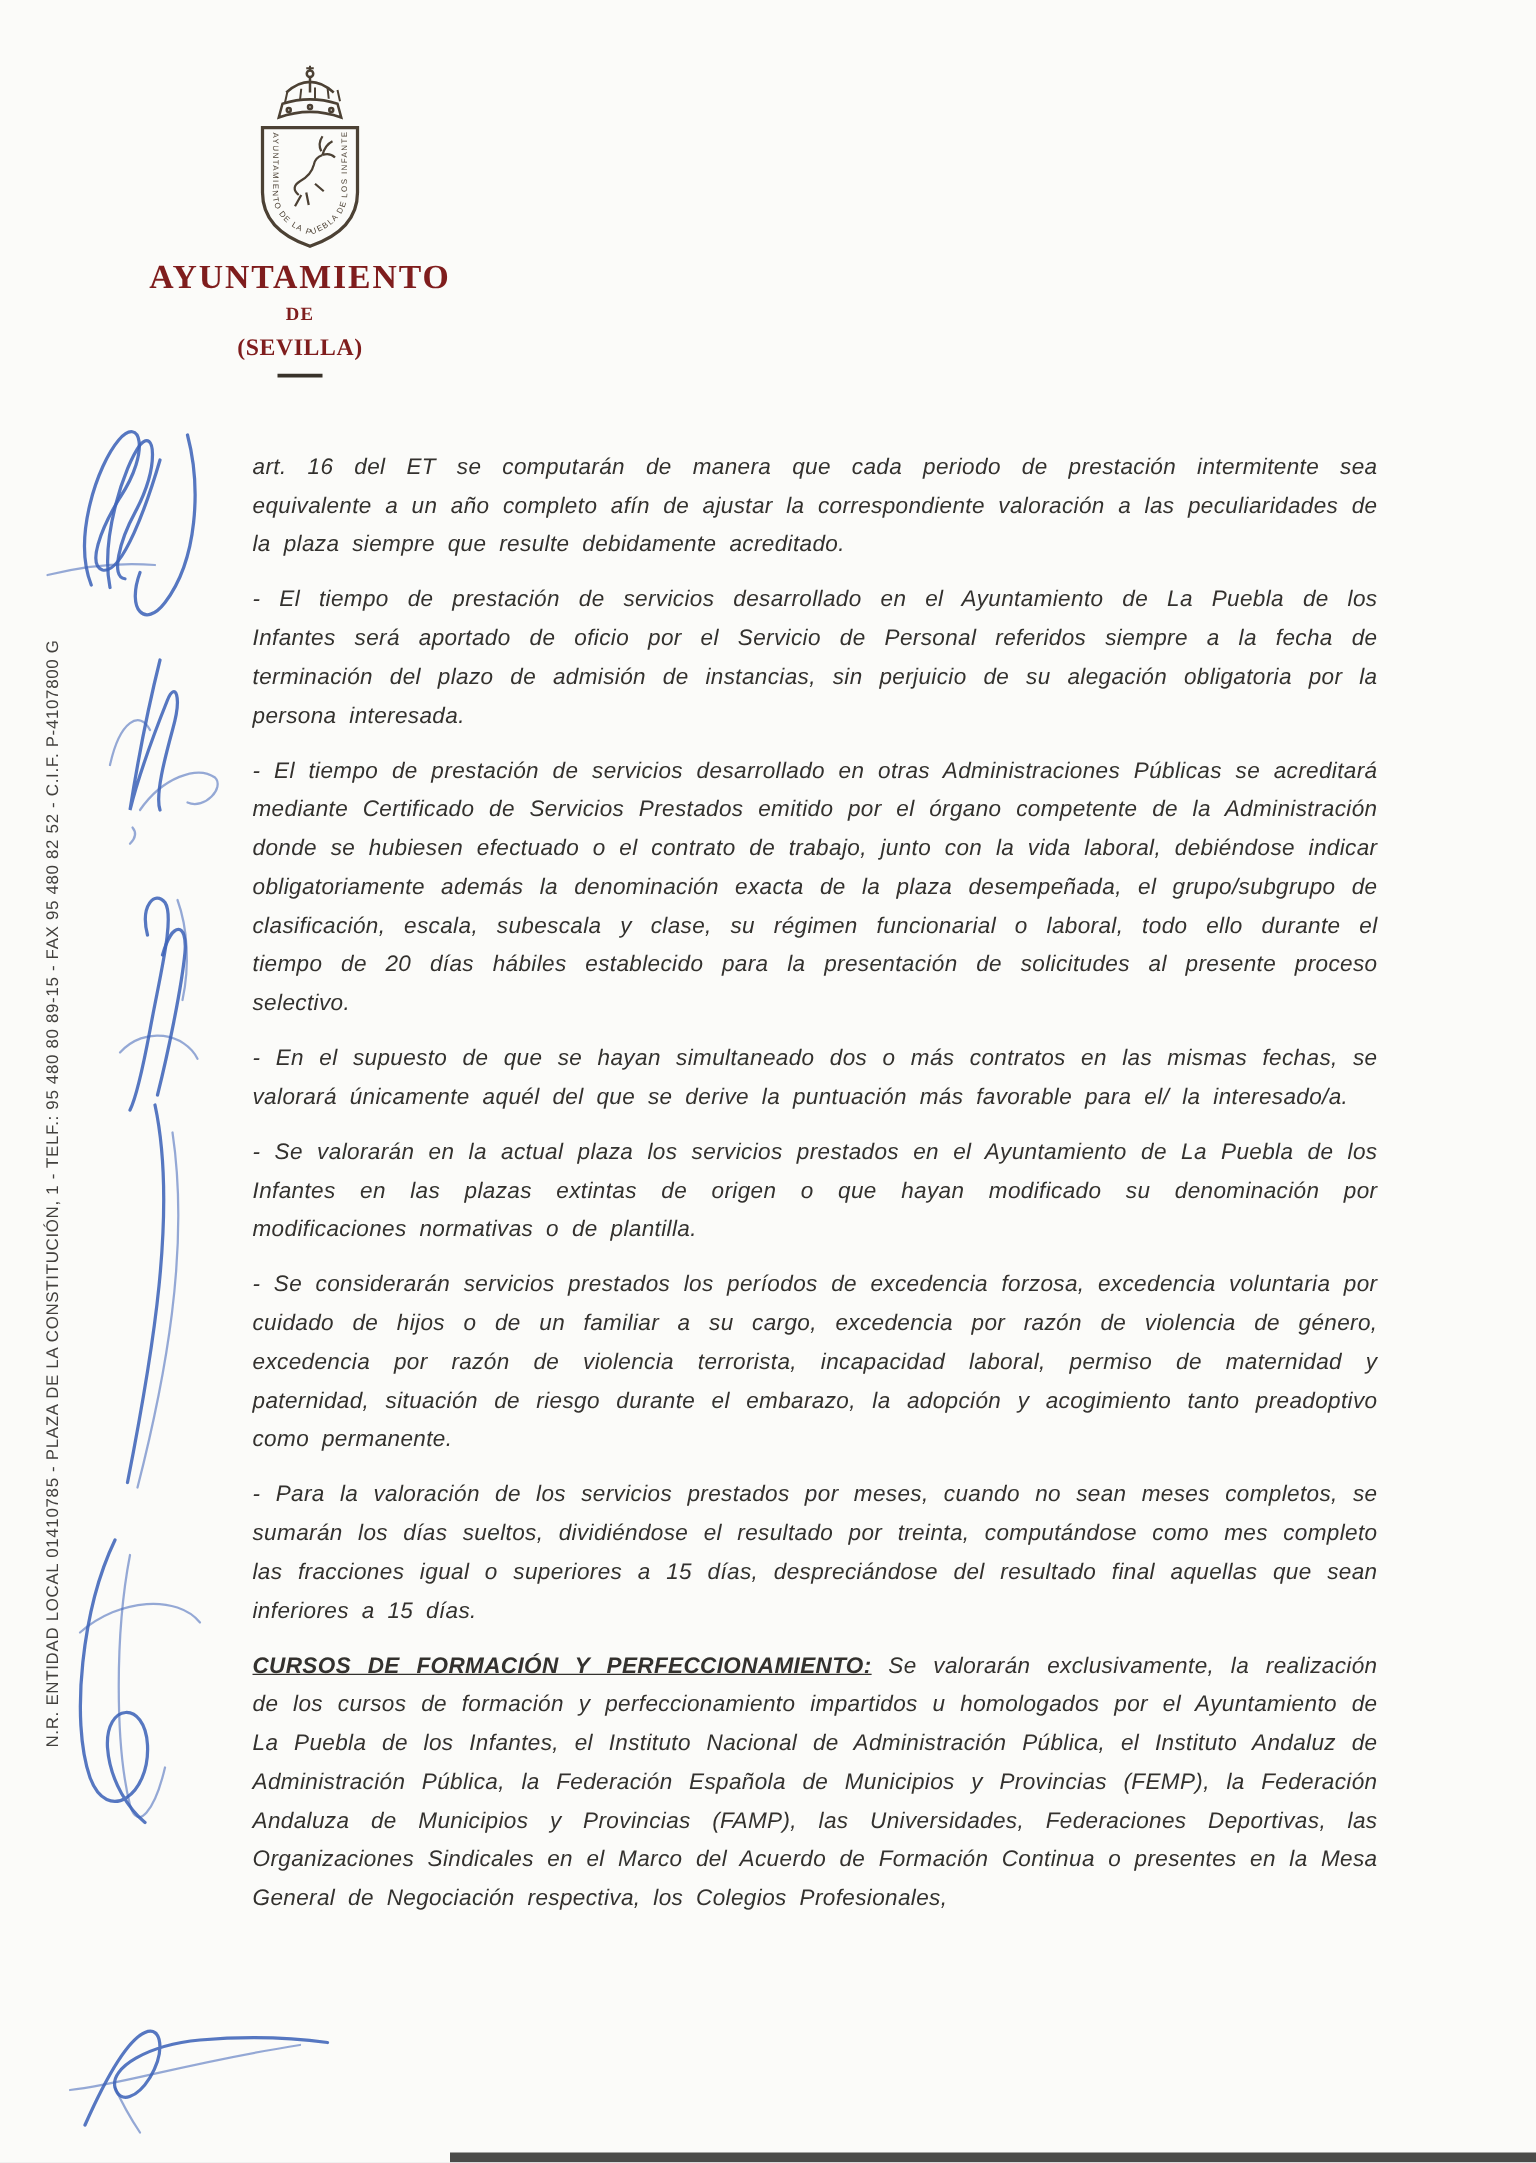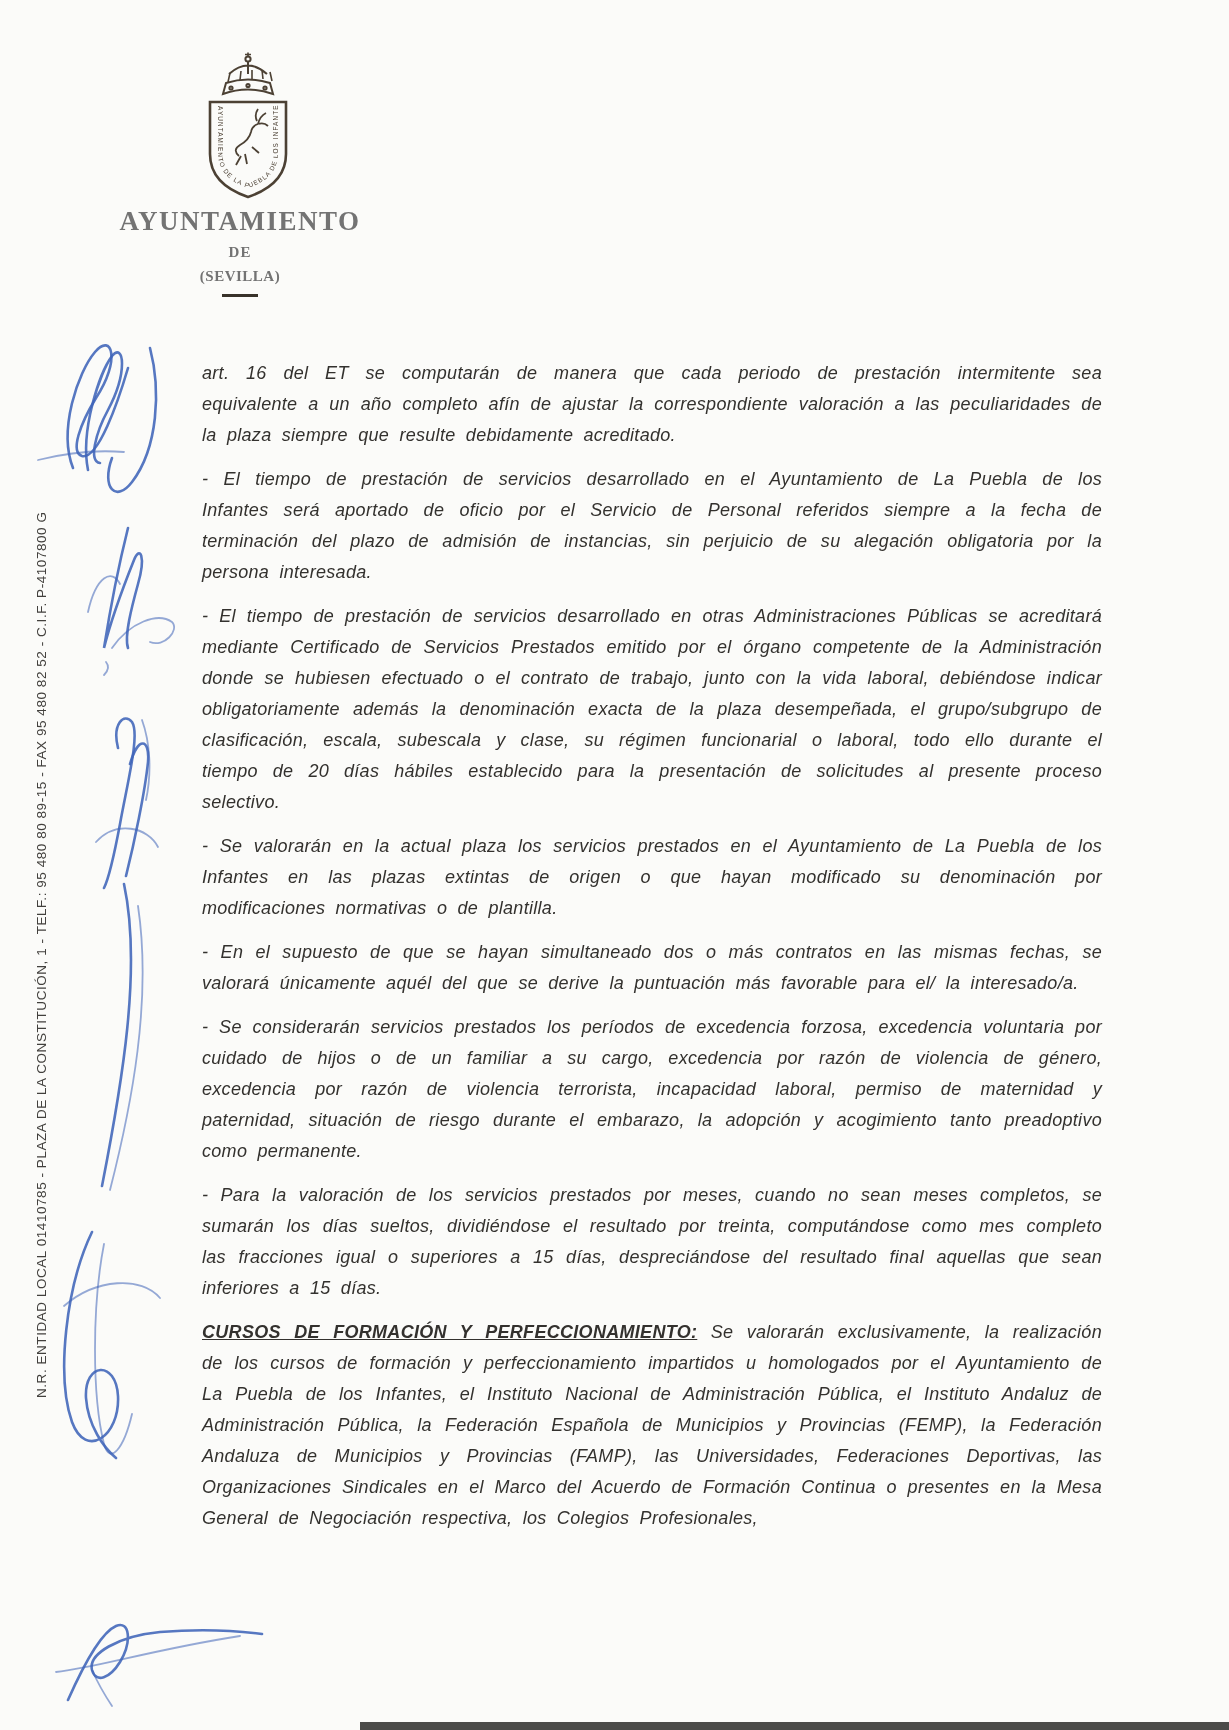--- a/index.html
+++ b/index.html
@@ -14,26 +14,26 @@
   }
 
   
   .crest {
     position:absolute; left:183px; top:50px;
   }
   .header-block {
     position:absolute; left:58px; top:206px; width:364px;
     text-align:center;
     font-family:"Liberation Serif", serif;
-    color:#737373;
+    color:#7f1d1d;
   }
   .header-line1 { font-size:27px; font-weight:700; letter-spacing:1.5px; }
   .header-line2 { font-size:15px; font-weight:700; letter-spacing:1px; margin-top:7px; }
   .header-line3 { font-size:25px; font-weight:700; letter-spacing:0.5px; margin-top:9px; }
-  .header-line4 { font-size:15px; font-weight:700; letter-spacing:0.5px; margin-top:7px; }
+  .header-line4 { font-size:19px; font-weight:700; letter-spacing:0.5px; margin-top:7px; }
   .header-rule {
     width:36px; height:3px; background:#38322a; margin:9px auto 0;
   }
 
   
   .side-text {
     position:absolute;
     left:34px; top:1398px;
     transform-origin:left top;
     transform:rotate(-90deg);
@@ -120,22 +120,22 @@
     <div class="header-line4">(SEVILLA)</div>
     <div class="header-rule"></div>
   </div>
 
   <div class="side-text">N.R. ENTIDAD LOCAL 01410785 - PLAZA DE LA CONSTITUCIÓN, 1 - TELF.: 95 480 80 89-15 - FAX 95 480 82 52 - C.I.F. P-4107800 G</div>
 
   <div class="body-text">
     <p>art. 16 del ET se computarán de manera que cada periodo de prestación intermitente sea equivalente a un año completo afín de ajustar la correspondiente valoración a las peculiaridades de la plaza siempre que resulte debidamente acreditado.</p>
     <p>- El tiempo de prestación de servicios desarrollado en el Ayuntamiento de La Puebla de los Infantes será aportado de oficio por el Servicio de Personal referidos siempre a la fecha de terminación del plazo de admisión de instancias, sin perjuicio de su alegación obligatoria por la persona interesada.</p>
     <p>- El tiempo de prestación de servicios desarrollado en otras Administraciones Públicas se acreditará mediante Certificado de Servicios Prestados emitido por el órgano competente de la Administración donde se hubiesen efectuado o el contrato de trabajo, junto con la vida laboral, debiéndose indicar obligatoriamente además la denominación exacta de la plaza desempeñada, el grupo/subgrupo de clasificación, escala, subescala y clase, su régimen funcionarial o laboral, todo ello durante el tiempo de 20 días hábiles establecido para la presentación de solicitudes al presente proceso selectivo.</p>
+    <p>- En el supuesto de que se hayan simultaneado dos o más contratos en las mismas fechas, se valorará únicamente aquél del que se derive la puntuación más favorable para el/ la interesado/a.</p>
     <p>- Se valorarán en la actual plaza los servicios prestados en el Ayuntamiento de La Puebla de los Infantes en las plazas extintas de origen o que hayan modificado su denominación por modificaciones normativas o de plantilla.</p>
-    <p>- En el supuesto de que se hayan simultaneado dos o más contratos en las mismas fechas, se valorará únicamente aquél del que se derive la puntuación más favorable para el/ la interesado/a.</p>
     <p>- Se considerarán servicios prestados los períodos de excedencia forzosa, excedencia voluntaria por cuidado de hijos o de un familiar a su cargo, excedencia por razón de violencia de género, excedencia por razón de violencia terrorista, incapacidad laboral, permiso de maternidad y paternidad, situación de riesgo durante el embarazo, la adopción y acogimiento tanto preadoptivo como permanente.</p>
     <p>- Para la valoración de los servicios prestados por meses, cuando no sean meses completos, se sumarán los días sueltos, dividiéndose el resultado por treinta, computándose como mes completo las fracciones igual o superiores a 15 días, despreciándose del resultado final aquellas que sean inferiores a 15 días.</p>
     <p><span class="para-heading">CURSOS DE FORMACIÓN Y PERFECCIONAMIENTO:</span>
       <span>Se valorarán exclusivamente, la realización de los cursos de formación y perfeccionamiento impartidos u homologados por el Ayuntamiento de La Puebla de los Infantes, el Instituto Nacional de Administración Pública, el Instituto Andaluz de Administración Pública, la Federación Española de Municipios y Provincias (FEMP), la Federación Andaluza de Municipios y Provincias (FAMP), las Universidades, Federaciones Deportivas, las Organizaciones Sindicales en el Marco del Acuerdo de Formación Continua o presentes en la Mesa General de Negociación respectiva, los Colegios Profesionales,</span></p>
   </div>
 
   <svg class="sig-overlay" width="1229" height="1730" viewBox="0 0 1229 1730">
     <g>
       <path class="sig-strong" d="M73,468 C58,430 78,372 95,352 C112,332 121,360 96,398 C80,424 70,452 82,456 C98,460 118,402 128,368"></path>
       <path class="sig-strong" d="M88,470 C80,430 100,372 112,356 C124,342 128,372 108,410 C96,432 88,462 100,463"></path>

